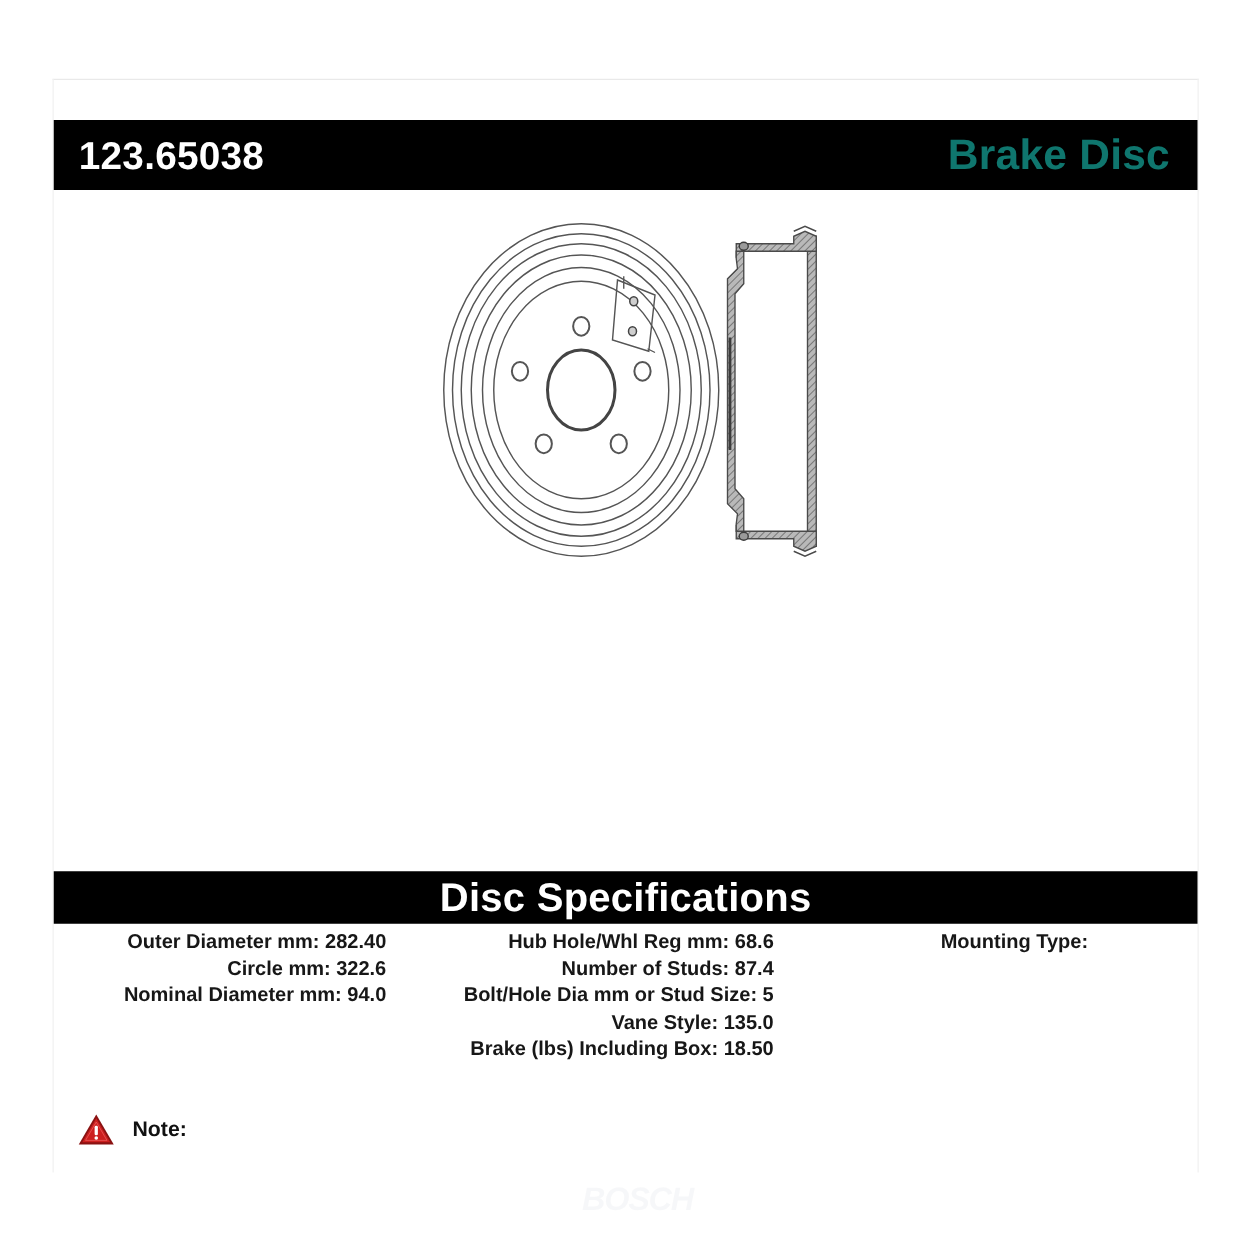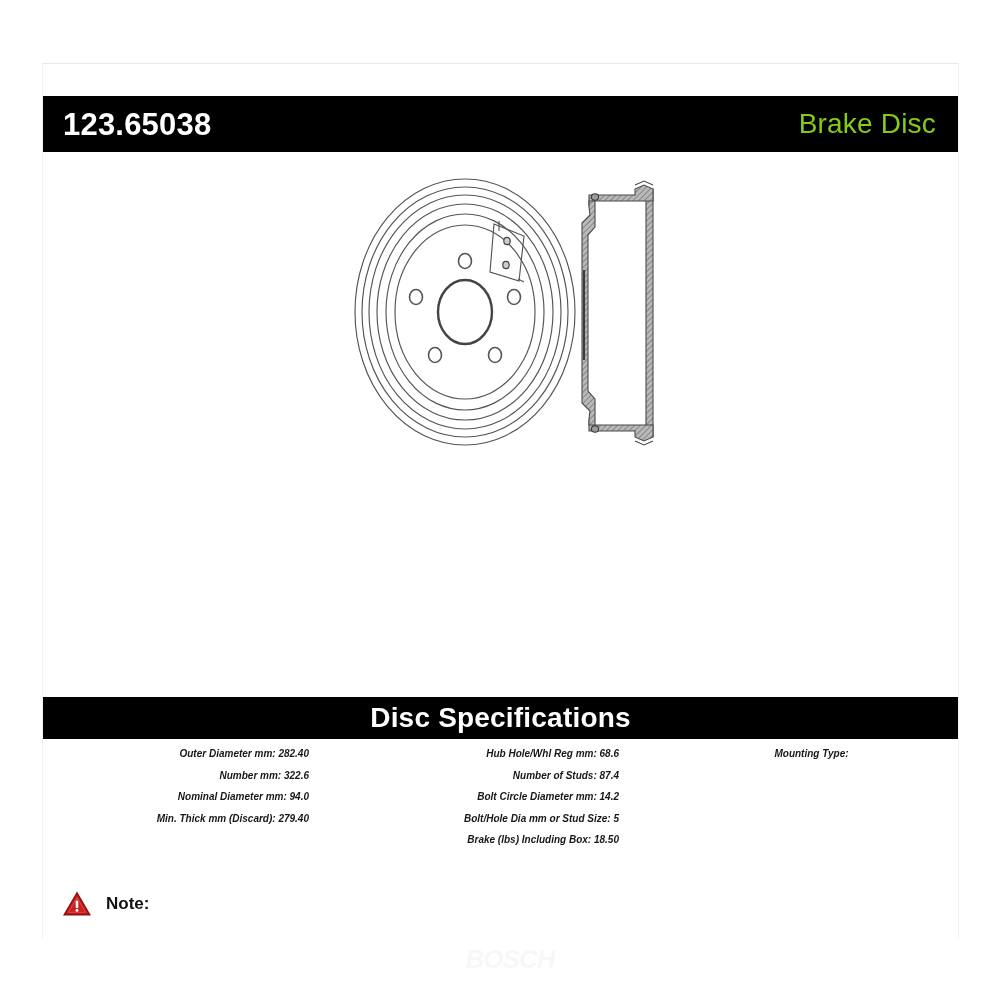--- a/index.html
+++ b/index.html
@@ -60,23 +60,23 @@
   }
   .header-partno {
     color: #ffffff;
     font-size: 31px;
     font-weight: bold;
     letter-spacing: 0.2px;
     line-height: 1;
     white-space: nowrap;
   }
   .header-title {
-    color: #84cc16;
-    font-size: 28px;
-    font-weight: normal;
+    color: #0f766e;
+    font-size: 34px;
+    font-weight: bold;
     letter-spacing: 0.2px;
     line-height: 1;
     white-space: nowrap;
   }
 
   
   .image-area {
     position: absolute;
     left: 43px; top: 130px;
     width: 915px; height: 555px;
@@ -97,21 +97,21 @@
     position: absolute;
     left: 43px; top: 697px;
     width: 915px; height: 42px;
     background: #000000;
     display: flex;
     align-items: center;
     justify-content: center;
   }
   .spec-bar-title {
     color: #ffffff;
-    font-size: 28px;
+    font-size: 32px;
     font-weight: bold;
     line-height: 1;
     letter-spacing: 0.2px;
   }
 
   
   .spec-body {
     position: absolute;
     left: 43px; top: 743px;
     width: 915px; height: 150px;
@@ -119,26 +119,25 @@
     align-items: flex-start;
   }
   .spec-col {
     box-sizing: border-box;
   }
   .spec-col-left  { width: 272px; padding-right: 6px; }
   .spec-col-mid   { width: 310px; padding-right: 6px; }
   .spec-col-right { width: 333px; padding-left: 40px; }
 
   .spec-row {
-    font-size: 10px;
+    font-size: 16px;
     font-weight: bold;
     line-height: 21.5px;
     white-space: nowrap;
     color: #171717;
-    font-style: italic;
   }
   .spec-col-left .spec-row,
   .spec-col-mid .spec-row { text-align: right; }
   .spec-col-right .spec-row { text-align: center; }
 
   .spec-label { font-weight: bold; }
   .spec-value { font-weight: bold; }
 
   
   .note-row {
@@ -253,49 +252,45 @@
   </div>
 
   <div class="spec-body">
 
     <div class="spec-col spec-col-left">
       <div class="spec-row">
         <span class="spec-label">Outer Diameter mm:</span>
         <span class="spec-value"> 282.40</span>
       </div>
       <div class="spec-row">
-        <span class="spec-label">Number mm:</span>
+        <span class="spec-label">Circle mm:</span>
         <span class="spec-value"> 322.6</span>
       </div>
       <div class="spec-row">
         <span class="spec-label">Nominal Diameter mm:</span>
         <span class="spec-value"> 94.0</span>
       </div>
-      <div class="spec-row">
-        <span class="spec-label">Min. Thick mm (Discard):</span>
-        <span class="spec-value"> 279.40</span>
-      </div>
     </div>
 
     <div class="spec-col spec-col-mid">
       <div class="spec-row">
         <span class="spec-label">Hub Hole/Whl Reg mm:</span>
         <span class="spec-value"> 68.6</span>
       </div>
       <div class="spec-row">
         <span class="spec-label">Number of Studs:</span>
         <span class="spec-value"> 87.4</span>
       </div>
       <div class="spec-row">
-        <span class="spec-label">Bolt Circle Diameter mm:</span>
-        <span class="spec-value"> 14.2</span>
-      </div>
-      <div class="spec-row">
         <span class="spec-label">Bolt/Hole Dia mm or Stud Size:</span>
         <span class="spec-value"> 5</span>
+      </div>
+      <div class="spec-row">
+        <span class="spec-label">Vane Style:</span>
+        <span class="spec-value"> 135.0</span>
       </div>
       <div class="spec-row">
         <span class="spec-label">Brake (lbs) Including Box:</span>
         <span class="spec-value"> 18.50</span>
       </div>
     </div>
 
     <div class="spec-col spec-col-right">
       <div class="spec-row">
         <span class="spec-label">Mounting Type:</span>

